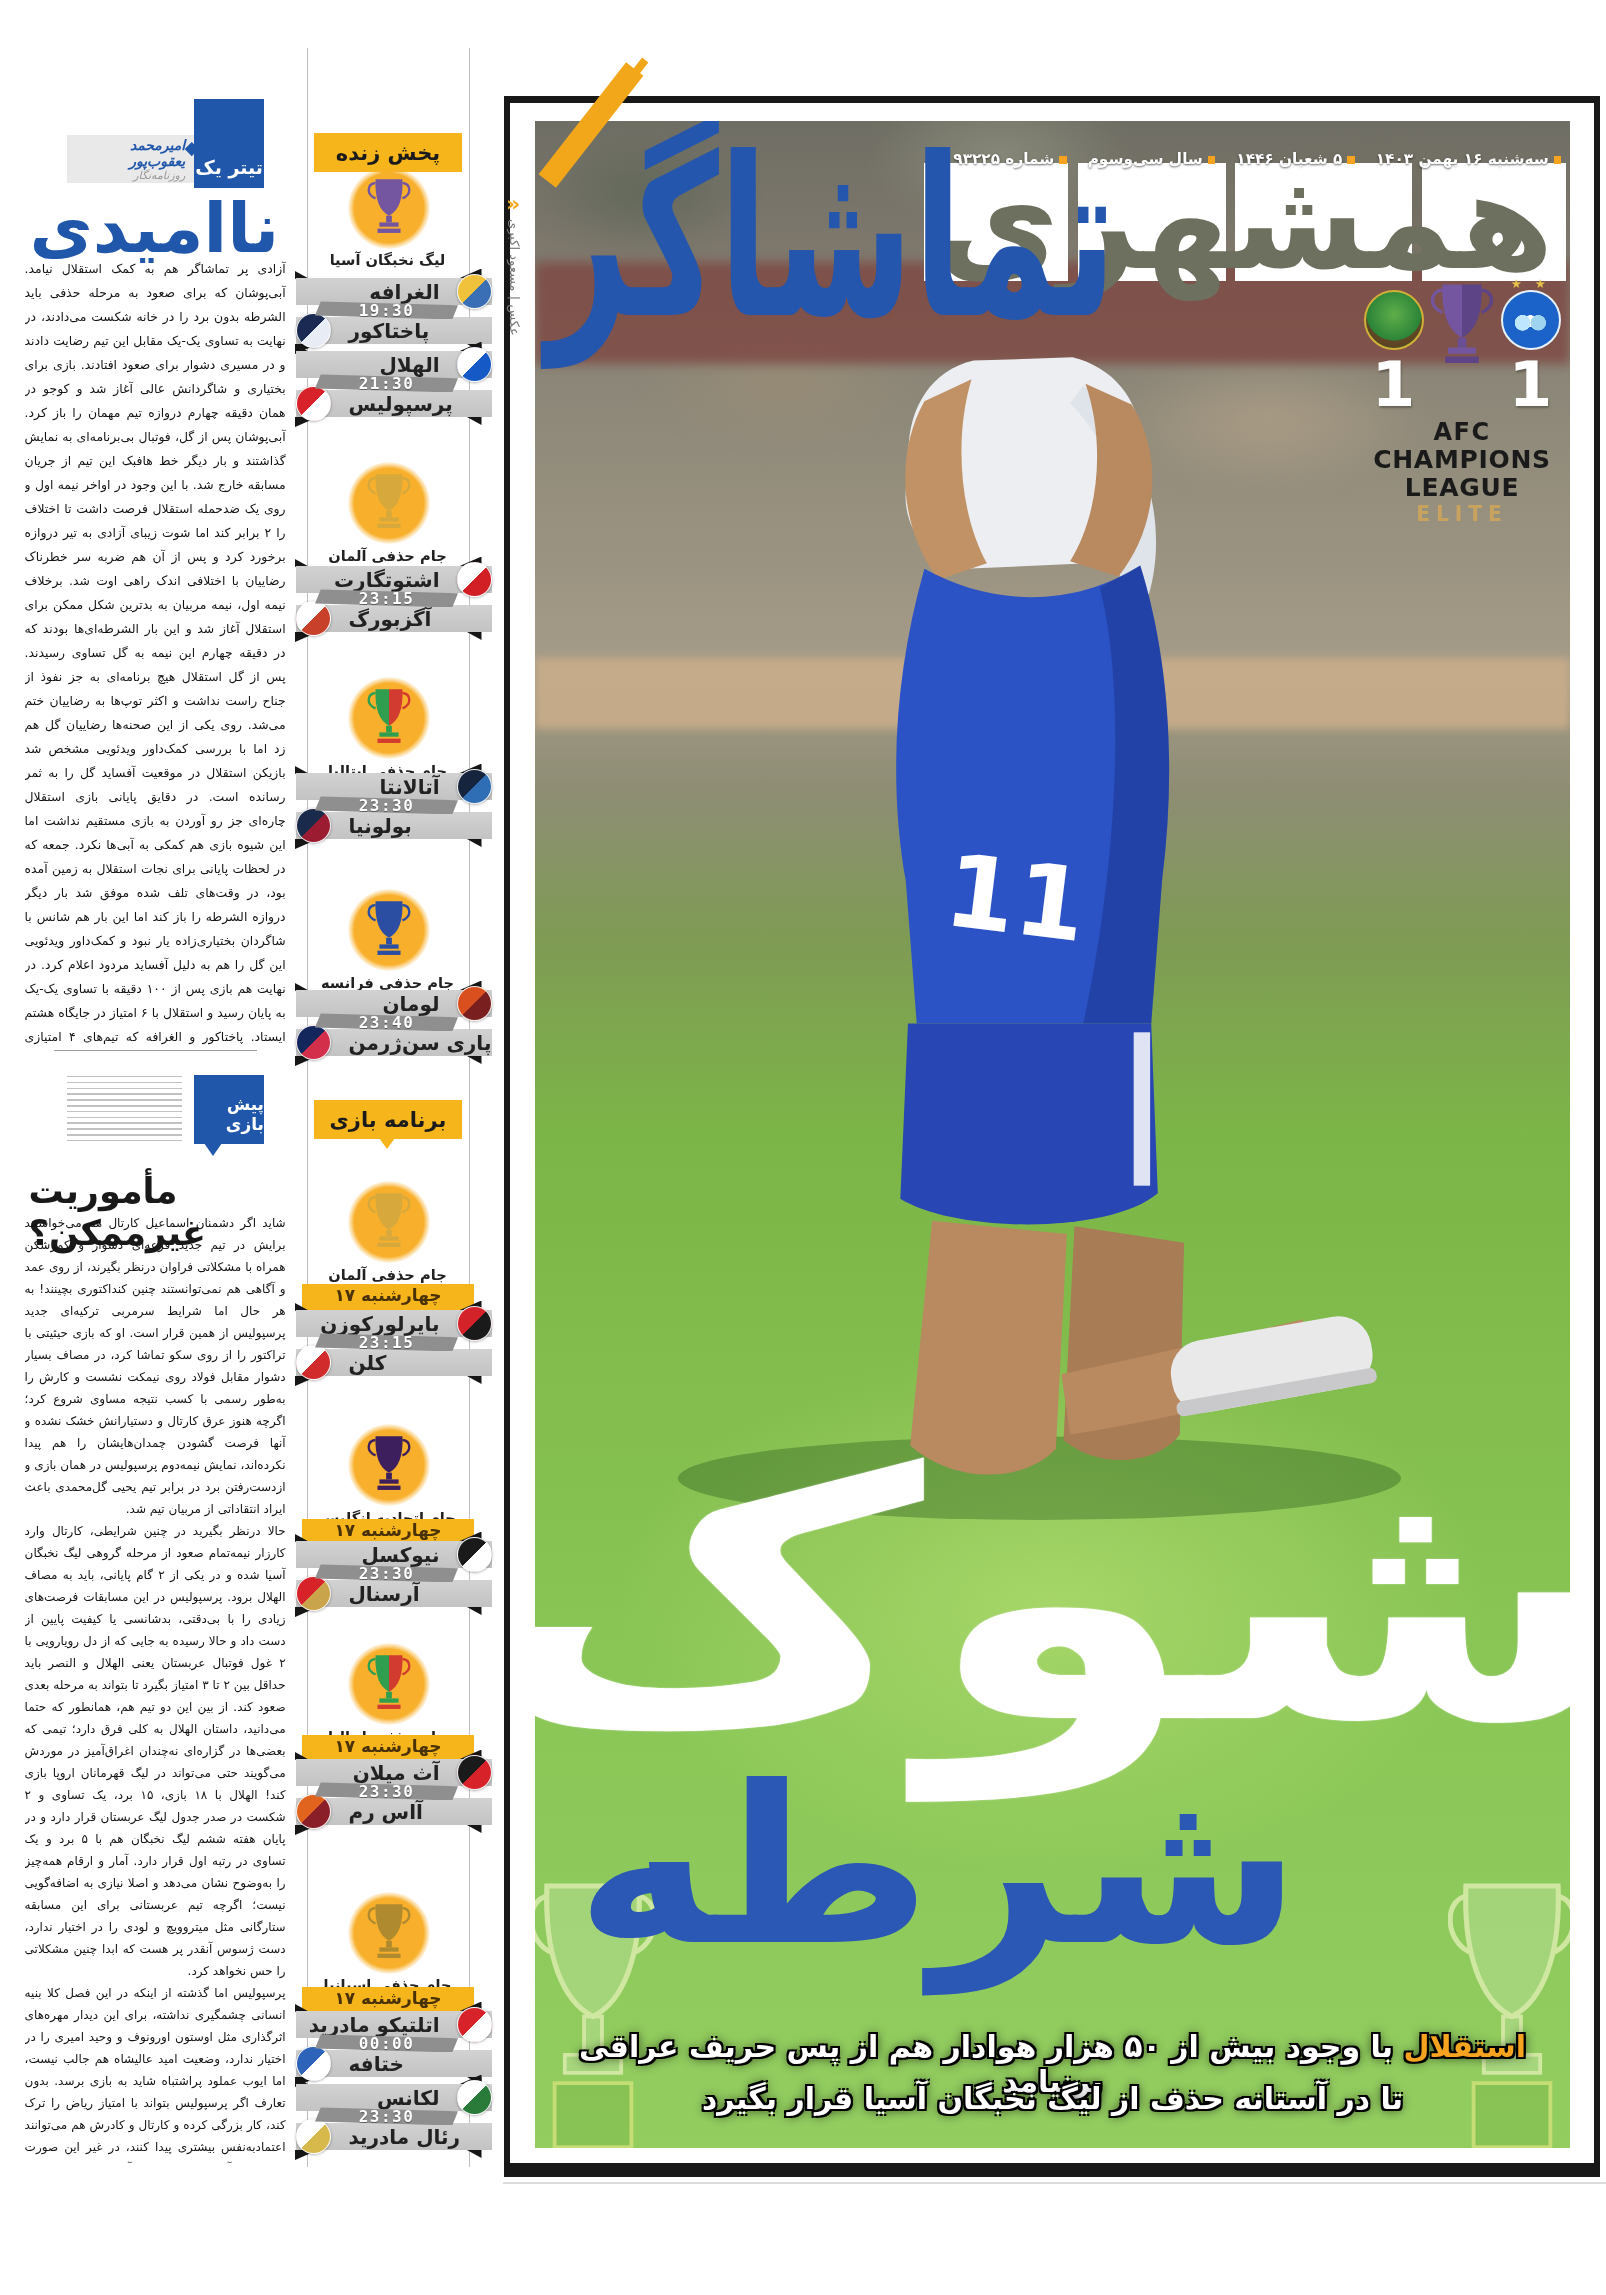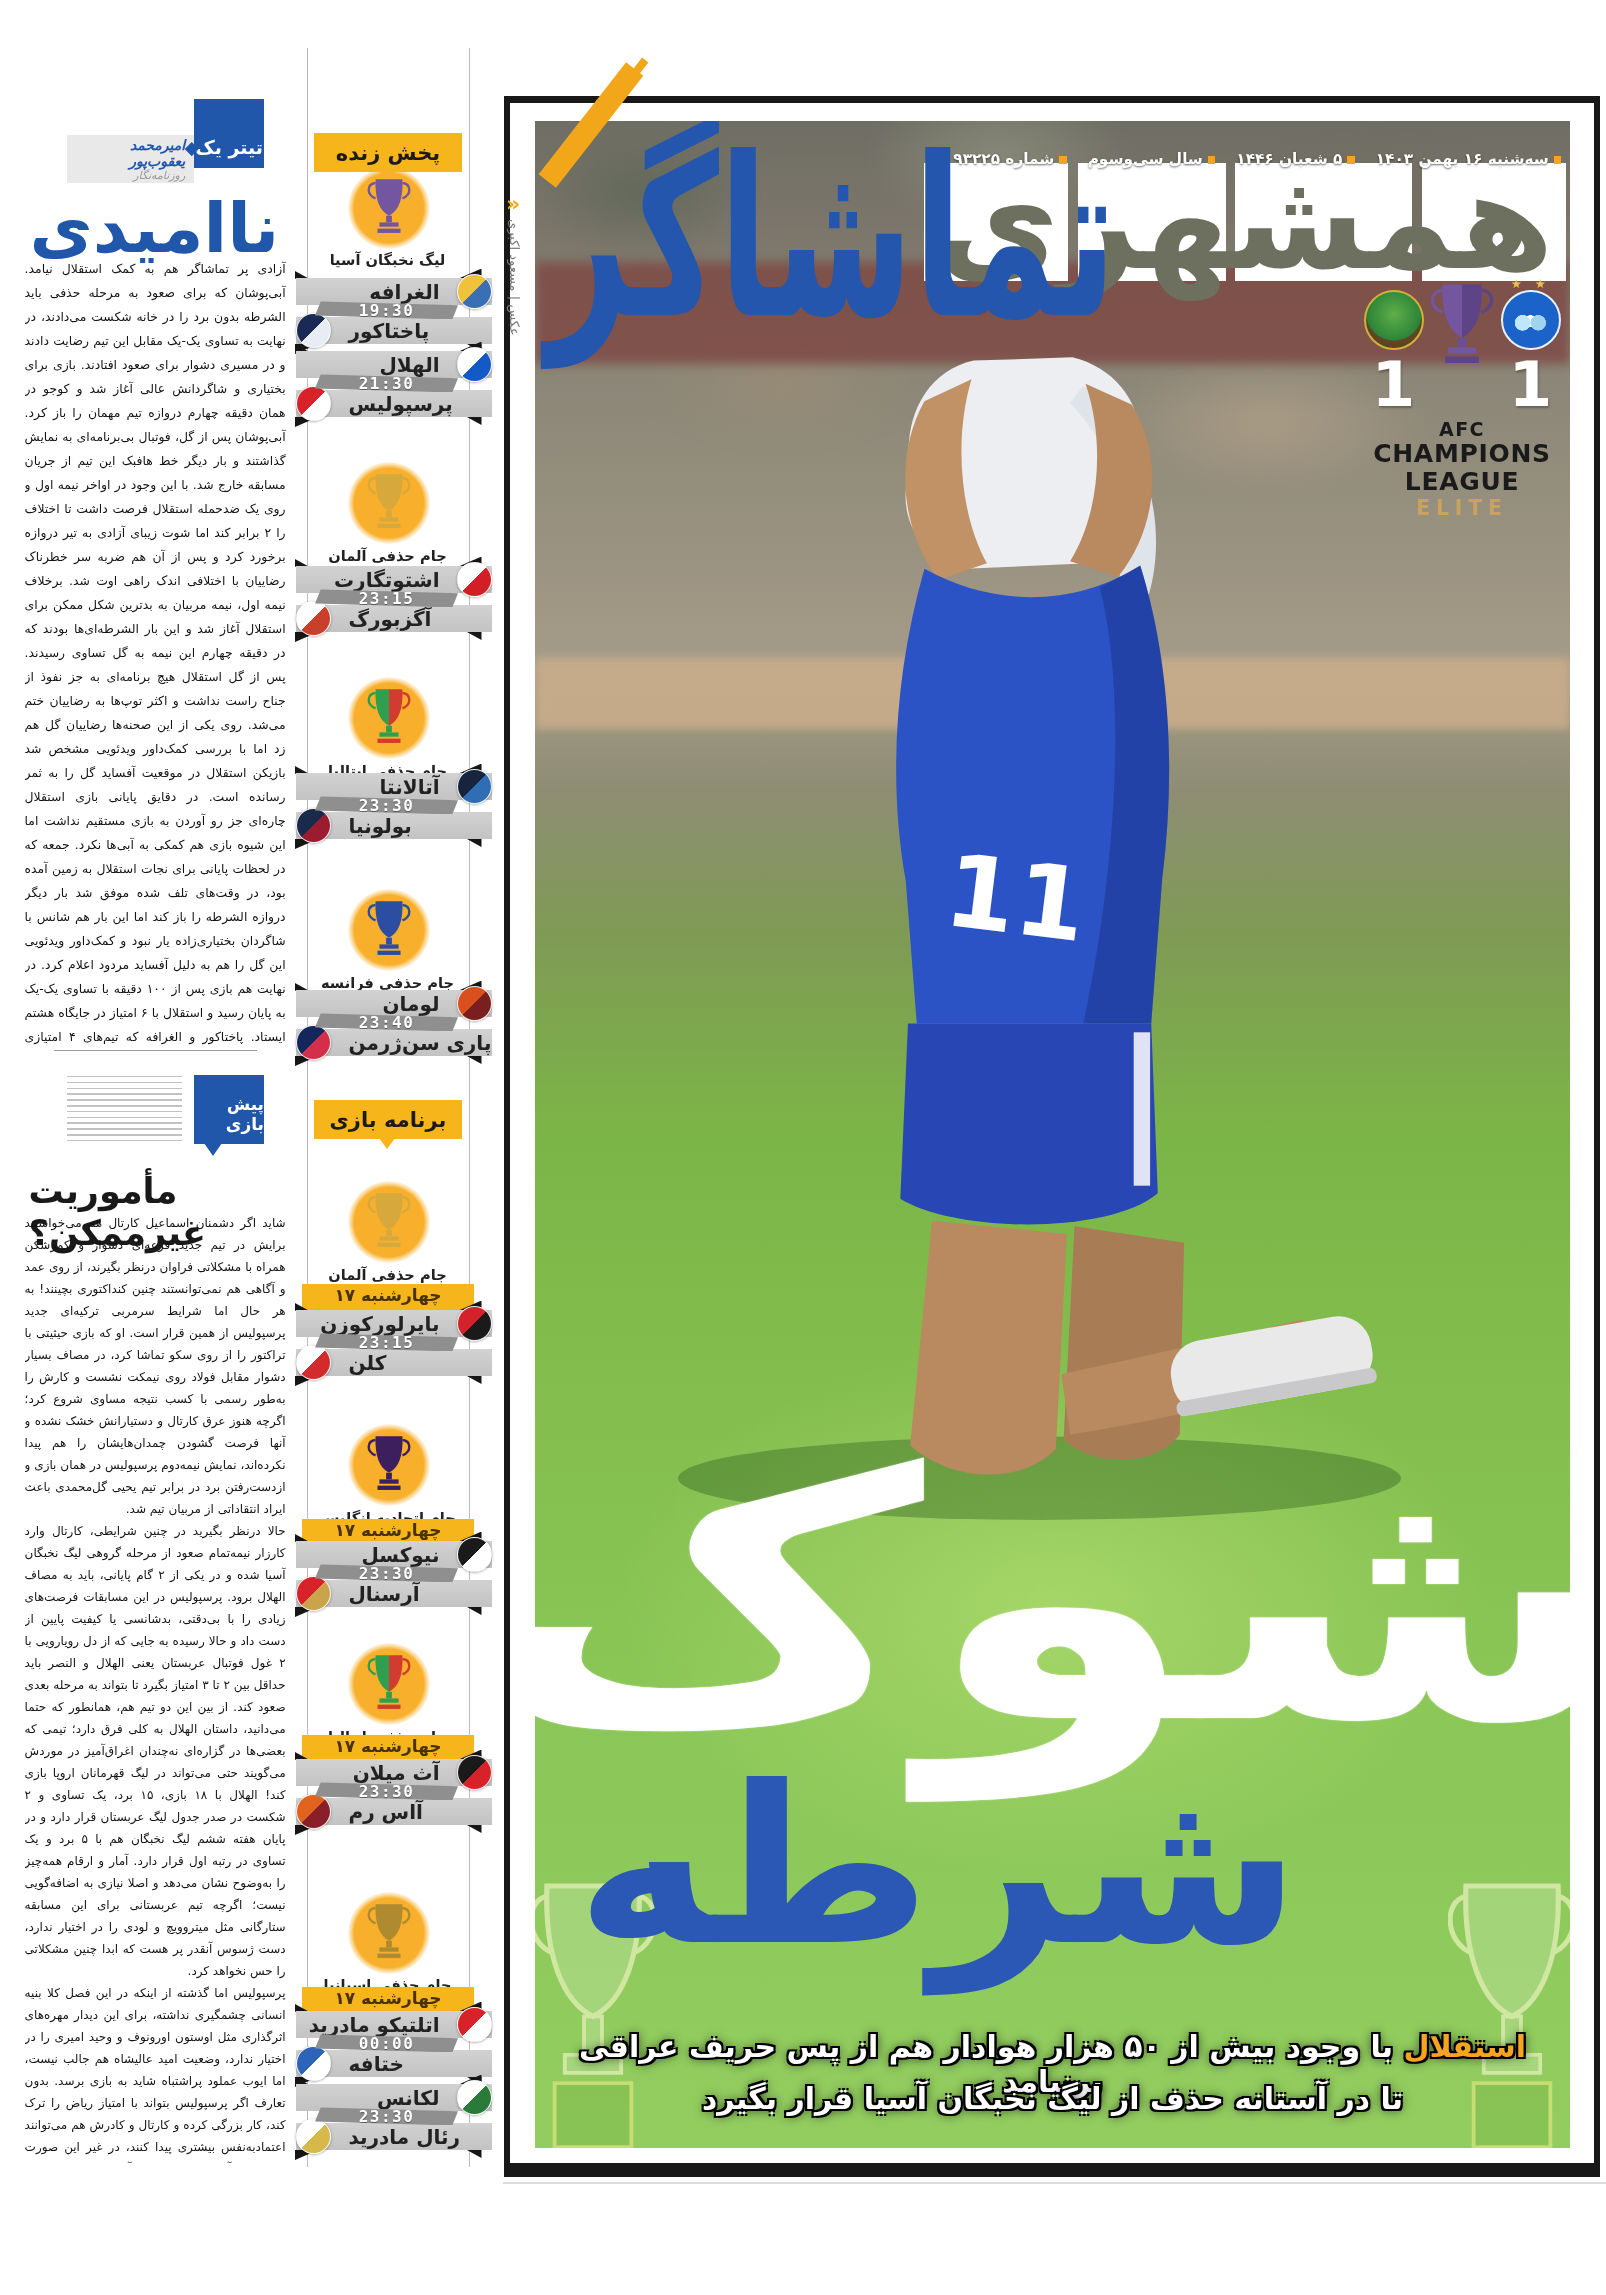--- a/index.html
+++ b/index.html
@@ -3,21 +3,21 @@
 <meta charset="utf-8">
 <style>
   html,body{margin:0;padding:0;background:#ffffff;}
   .page{position:relative;width:1607px;height:2295px;background:#fff;overflow:hidden;
         font-family:"DejaVu Sans","Liberation Sans",sans-serif;direction:rtl;}
   [data-name]{box-sizing:border-box;}
 
   
   .tab{position:absolute;background:#2157ab;color:#fff;font-weight:700;font-size:19px;
        display:flex;align-items:flex-end;justify-content:center;padding-bottom:10.2px;}
-  .tab1{left:195px;top:99px;width:70px;height:69px;}
+  .tab1{left:195px;top:99px;width:70px;height:89px;}
   .tab2{left:195px;top:1075px;width:70px;height:69px;font-size:17px;}
   .tab-notch{position:absolute;left:10.2px;bottom:-12.4px;width:0;height:0;
        border-left:9.5px solid transparent;border-right:9.5px solid transparent;border-top:13px solid #2157ab;}
   .author-box{position:absolute;left:68px;top:135px;width:127px;height:48px;background:#e9e9e9;
        padding:1.5px 8.8px 0 4.4px;text-align:right;font-style:italic;}
   .author-name{color:#2157ab;font-weight:700;font-size:14px;line-height:16px;}
   .author-role{color:#9a9a9a;font-size:11px;line-height:13px;}
   .author-diamond{position:absolute;left:188px;top:144px;width:9.5px;height:9.5px;background:#2157ab;transform:rotate(45deg);}
   .headline1{position:absolute;left:14.6px;top:172px;width:250px;margin:16px;text-align:left;
        color:#2157ab;font-size:69px;font-weight:800;line-height:80px;}
@@ -111,21 +111,21 @@
   .crest-big{display:inline-block;width:60px;height:60px;border-radius:50%;}
   .crest-shorta{background:radial-gradient(circle at 50% 40%,#5fae4a 0,#1f7a33 75%);border:2.2px solid #d4af37;
        box-shadow:inset 0 -7.3px 0 rgba(140,20,20,.55);}
   .crest-esteghlal{background:
        radial-gradient(circle at 35% 55%,#bfe6ff 0 16%,transparent 17%),
        radial-gradient(circle at 63% 55%,#9fd4f0 0 16%,transparent 17%),
        radial-gradient(circle at 49% 52%,#ffffff 0 14%,transparent 15%),#1c63c9;border:2.2px solid #e8f2fb;}
   .score{display:block;color:#fff;font-size:63px;font-weight:800;line-height:63px;text-shadow:0.7px 1.5px 2.2px rgba(0,0,0,.3);}
   .afc-trophy{width:70px;margin-top:4.4px;}
   .afc-text{margin-top:1.5px;color:#1a1a1a;font-weight:800;}
-  .afc-text .l1{font-size:19px;letter-spacing:1.5px;}
+  .afc-text .l1{font-size:24px;letter-spacing:1.5px;}
   .afc-text .l2,.afc-text .l3{font-size:25px;letter-spacing:0.7px;line-height:28px;}
   .afc-text .l4{font-size:20.4px;letter-spacing:5.8px;color:#c9a25e;}
 
   .headline-white{position:absolute;left:0;top:1274px;width:100%;text-align:center;z-index:3;
        color:#fff;font-size:343px;line-height:409px;font-weight:800;transform:scaleX(1.28);
        text-shadow:0 0 1.5px rgba(255,255,255,.6);}
   .headline-blue{position:absolute;left:4%;top:1607px;width:70%;text-align:center;z-index:3;
        color:#2b57b5;font-size:219px;line-height:278px;font-weight:800;transform:scaleX(1.05);}
   .corner-cup{position:absolute;bottom:-11px;width:128px;height:285px;z-index:2;opacity:.85;}
   .corner-cup.left{left:-5.8px;}

